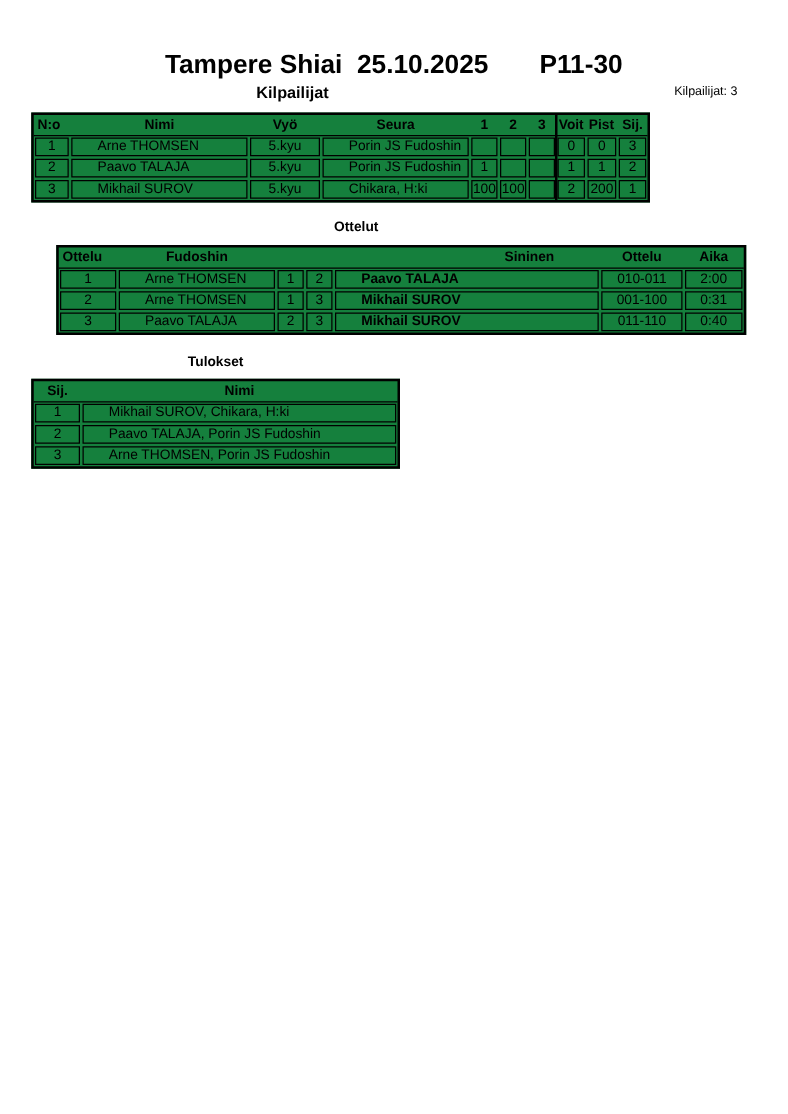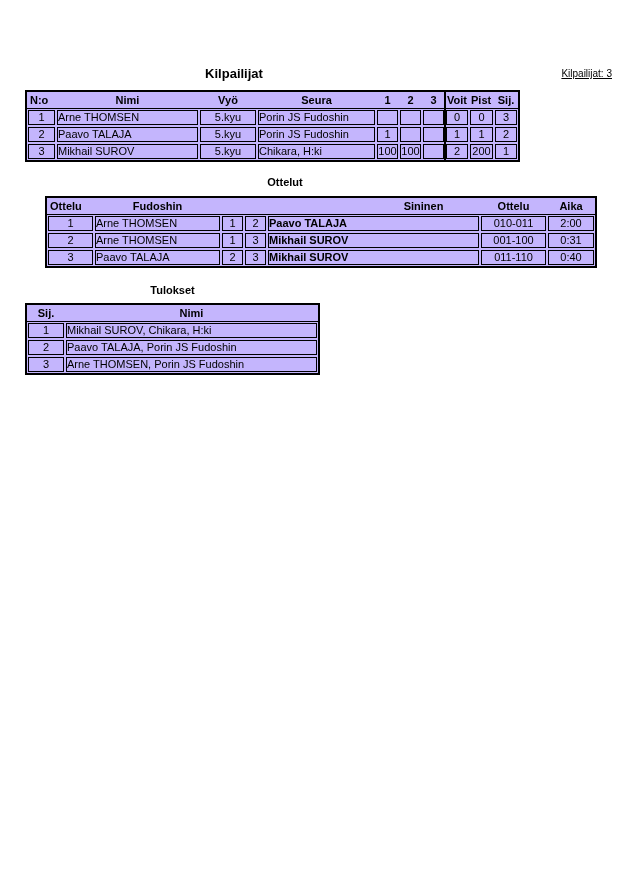--- a/index.html
+++ b/index.html
@@ -3,35 +3,35 @@
 <meta charset="utf-8">
 <style>
   html,body{margin:0;padding:0;background:#ffffff;}
   body{width:630px;height:891px;font-family:"Liberation Sans",sans-serif;color:#000;}
   .sheet{position:relative;width:630px;height:891px;background:#fff;overflow:hidden;}
 
   .main-title{position:absolute;top:40px;left:0;width:630px;text-align:center;
     font-size:21px;font-weight:bold;white-space:pre;letter-spacing:0px;}
   .subtitle{position:absolute;top:66px;left:0;width:468px;text-align:center;
     font-size:13px;font-weight:bold;}
-  .count-note{position:absolute;top:68px;right:18px;font-size:10px;text-decoration:underline;}
+  .count-note{position:absolute;top:68px;right:40px;font-size:10px;}
 
   .section-title{position:absolute;font-size:11px;font-weight:bold;text-align:center;}
   .ottelut-title{top:176px;left:0;width:570px;}
   .tulokset-title{top:284px;left:25px;width:295px;}
 
   .tbl{position:absolute;display:flex;flex-direction:column;gap:2px;padding:1px;
-    border:2px solid #000;background:#c4b5fd;box-sizing:border-box;}
+    border:2px solid #000;background:#15803d;box-sizing:border-box;}
   .trow{display:flex;gap:2px;}
   .cell{box-sizing:border-box;border:1px solid #000;height:15px;line-height:13px;
     font-size:11px;overflow:hidden;white-space:nowrap;text-align:center;flex:none;}
   .hrow .cell{border-color:transparent;font-weight:bold;}
   .hline{position:absolute;left:0;right:0;top:16px;height:1px;background:#000;}
   .vdivider{position:absolute;top:0;bottom:0;width:2px;background:#000;}
-  .al{text-align:left;padding-left:0;}
+  .al{text-align:left;padding-left:20px;}
   .hleft{text-align:left;padding-left:1px;}
   .bold{font-weight:bold;}
 
   .tbl-competitors{top:90px;left:25px;}
   .c-no{width:27px;} .c-nimi{width:141px;} .c-vyo{width:56px;} .c-seura{width:117px;}
   .c-m{width:21px;} .c-voit{width:22px;} .c-pist{width:23px;} .c-sij{width:22px;}
   .competitors-divider{left:417px;}
 
   .tbl-matches{top:196px;left:25px;margin-left:20px;}
   .c2-ottelu{width:45px;} .c2-valk{width:125px;} .c2-n{width:21px;}
@@ -39,20 +39,21 @@
   .h-sin{padding-left:100px;}
 
   .tbl-results{top:303px;left:25px;}
   .c3-sij{width:36px;} .c3-nimi{width:251px;}
 </style>
 </head>
 <body>
 
 <div class="sheet">
 
+  <div class="main-title">Tampere Shiai  25.10.2025       P11-30</div>
   <div class="subtitle">Kilpailijat</div>
   <div class="count-note">Kilpailijat: 3</div>
 
   <div class="tbl tbl-competitors">
     <div class="hline"></div>
     <div class="vdivider competitors-divider"></div>
     <div class="trow hrow">
       <div class="cell c-no hleft">N:o</div>
       <div class="cell c-nimi">Nimi</div>
       <div class="cell c-vyo">Vyö</div>

